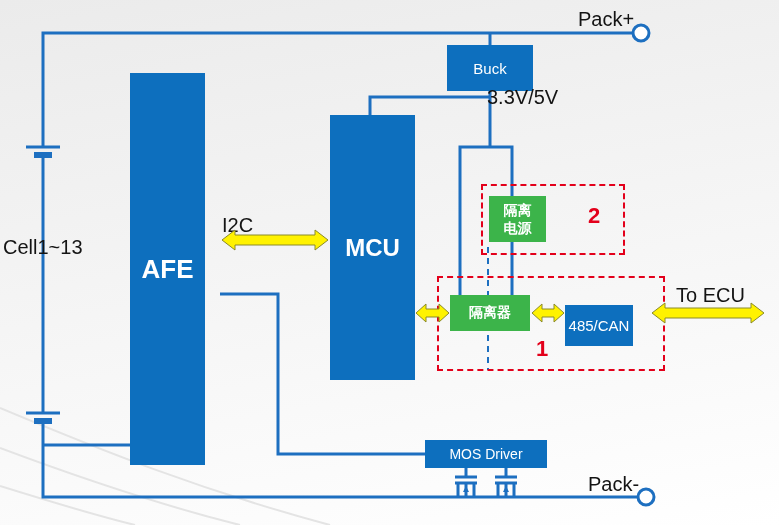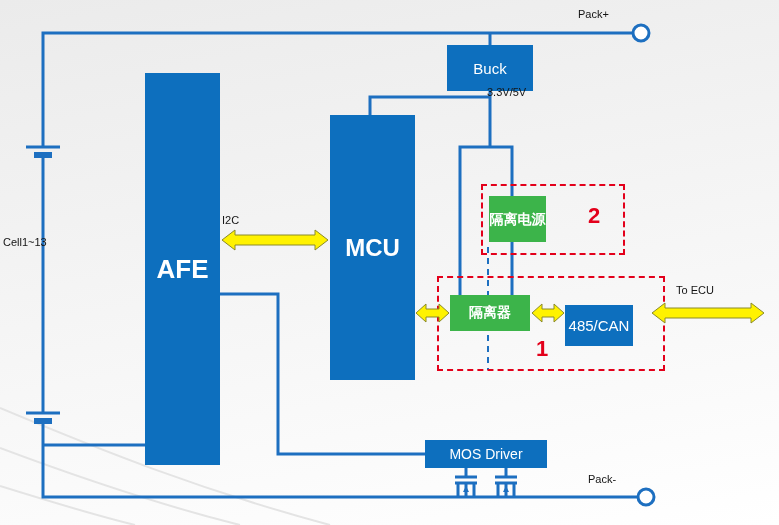--- a/index.html
+++ b/index.html
@@ -8,27 +8,27 @@
   #canvas{position:relative;width:779px;height:525px;overflow:hidden;
           background:linear-gradient(170deg,#ebebeb 0%,#f4f4f4 45%,#ffffff 100%)}
   svg.layer{position:absolute;left:0;top:0}
   #wire-layer{z-index:1}
   #arrow-layer{z-index:5}
   .dashed-box{position:absolute;border:2px dashed #e3001b;z-index:2;background:transparent}
   .block{position:absolute;display:flex;align-items:center;justify-content:center;
          color:#fff;z-index:3;text-align:center}
   .blue{background:#0d6fbe}
   .green{background:#3cb44a}
-  .lbl{position:absolute;color:#141414;font-size:11px;z-index:4;white-space:nowrap}
+  .lbl{position:absolute;color:#141414;font-size:20px;z-index:4;white-space:nowrap}
   .callout{position:absolute;color:#e3001b;font-size:22px;font-weight:bold;z-index:6}
   #buck{left:447px;top:45px;width:86px;height:46px;font-size:15px}
-  #afe{left:145px;top:73px;width:75px;height:392px;font-size:26px;font-weight:bold}
+  #afe{left:130px;top:73px;width:75px;height:392px;font-size:26px;font-weight:bold}
   #mcu{left:330px;top:115px;width:85px;height:265px;font-size:24px;font-weight:bold}
   #iso-power{left:489px;top:196px;width:57px;height:46px;font-size:14px;
-             flex-direction:row;line-height:1.3;font-weight:bold}
+             flex-direction:column;line-height:1.3;font-weight:bold}
   #isolator{left:450px;top:295px;width:80px;height:36px;font-size:14px;font-weight:bold}
   #can485{left:565px;top:305px;width:68px;height:41px;font-size:15px}
   #mosdriver{left:425px;top:440px;width:122px;height:28px;font-size:14px}
   #pack-plus-label{left:578px;top:8px}
   #pack-minus-label{left:588px;top:473px}
   #rail-voltage-label{left:487px;top:86px}
   #cell-stack-label{left:3px;top:236px}
   #i2c-label{left:222px;top:214px;width:106px;text-align:left}
   #to-ecu-label{left:676px;top:284px;font-weight:normal}
   #callout-1{left:536px;top:336px}

